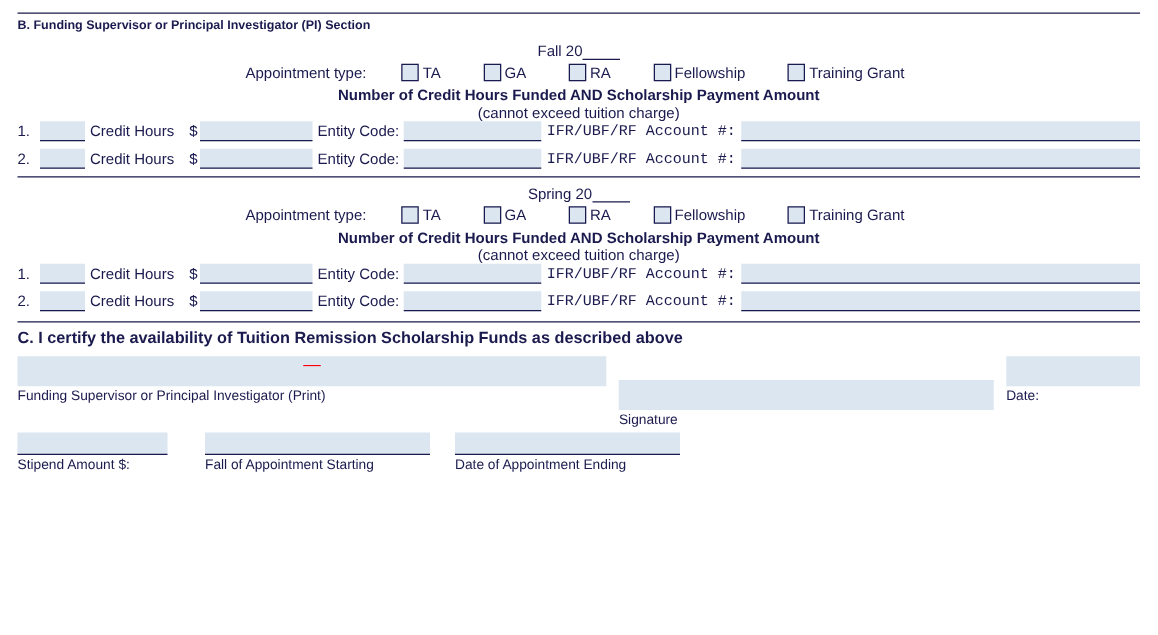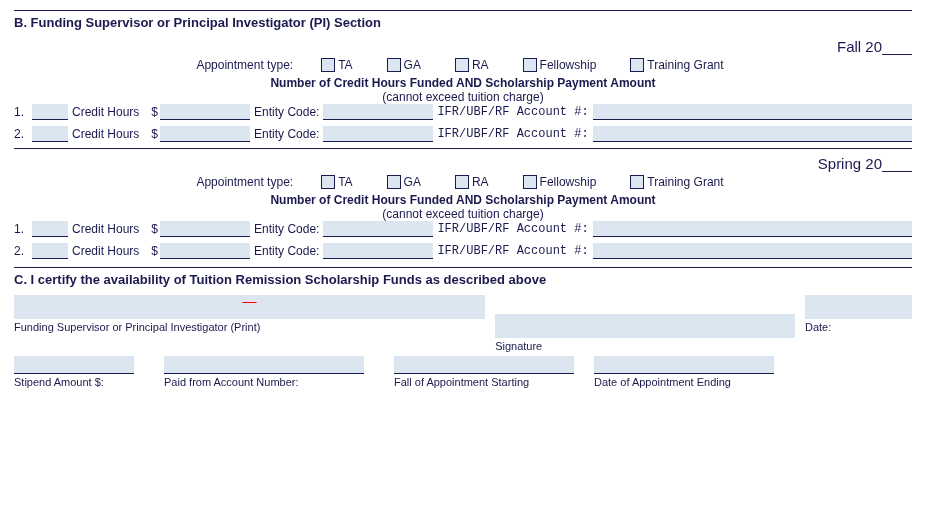--- a/index.html
+++ b/index.html
@@ -7,21 +7,21 @@
       font-family: Arial, sans-serif;
       font-size: 12px;
       background: #fff;
       color: #1a1a4e;
       width: 926px;
       min-height: 508px;
       padding: 10px 14px;
     }
 
     .section-header {
-      font-size: 13px;
+      font-size: 10px;
       font-weight: bold;
       border-top: 1px solid #1a1a4e;
       padding-top: 4px;
       margin-bottom: 8px;
     }
 
     .center { text-align: center; }
     .bold { font-weight: bold; }
 
     .checkbox-wrapper {
@@ -159,22 +159,22 @@
       color: #1a1a4e;
       margin-top: 2px;
     }
 
     .red-mark {
       color: red;
       font-size: 14px;
     }
 
     .fall-title {
-      text-align: right;
-      font-size: 15px;
+      text-align: center;
+      font-size: 12px;
       margin-bottom: 3px;
     }
 
     .underline-short {
       display: inline-block;
       width: 30px;
       border-bottom: 1px solid #1a1a4e;
       vertical-align: bottom;
     }
   </style>
@@ -316,24 +316,20 @@
       <input type="text" class="sig-input" style="width: 100%;">
       <div class="sig-label">Date:</div>
     </div>
   </div>
 
   <div class="stipend-area">
     <div class="stipend-block" style="width:140px;">
       <input type="text" class="stipend-input" style="width: 120px;">
       <div class="stipend-label">Stipend Amount $:</div>
     </div>
-    <div class="stipend-block" style="width:220px;">
-      <input type="text" class="stipend-input" style="width: 200px;">
-      <div class="stipend-label">Paid from Account Number:</div>
-    </div>
     <div class="stipend-block" style="width:190px;">
       <input type="text" class="stipend-input" style="width: 180px;">
       <div class="stipend-label">Fall of Appointment Starting</div>
     </div>
     <div class="stipend-block" style="width:190px;">
       <input type="text" class="stipend-input" style="width: 180px;">
       <div class="stipend-label">Date of Appointment Ending</div>
     </div>
   </div>
 </div>

